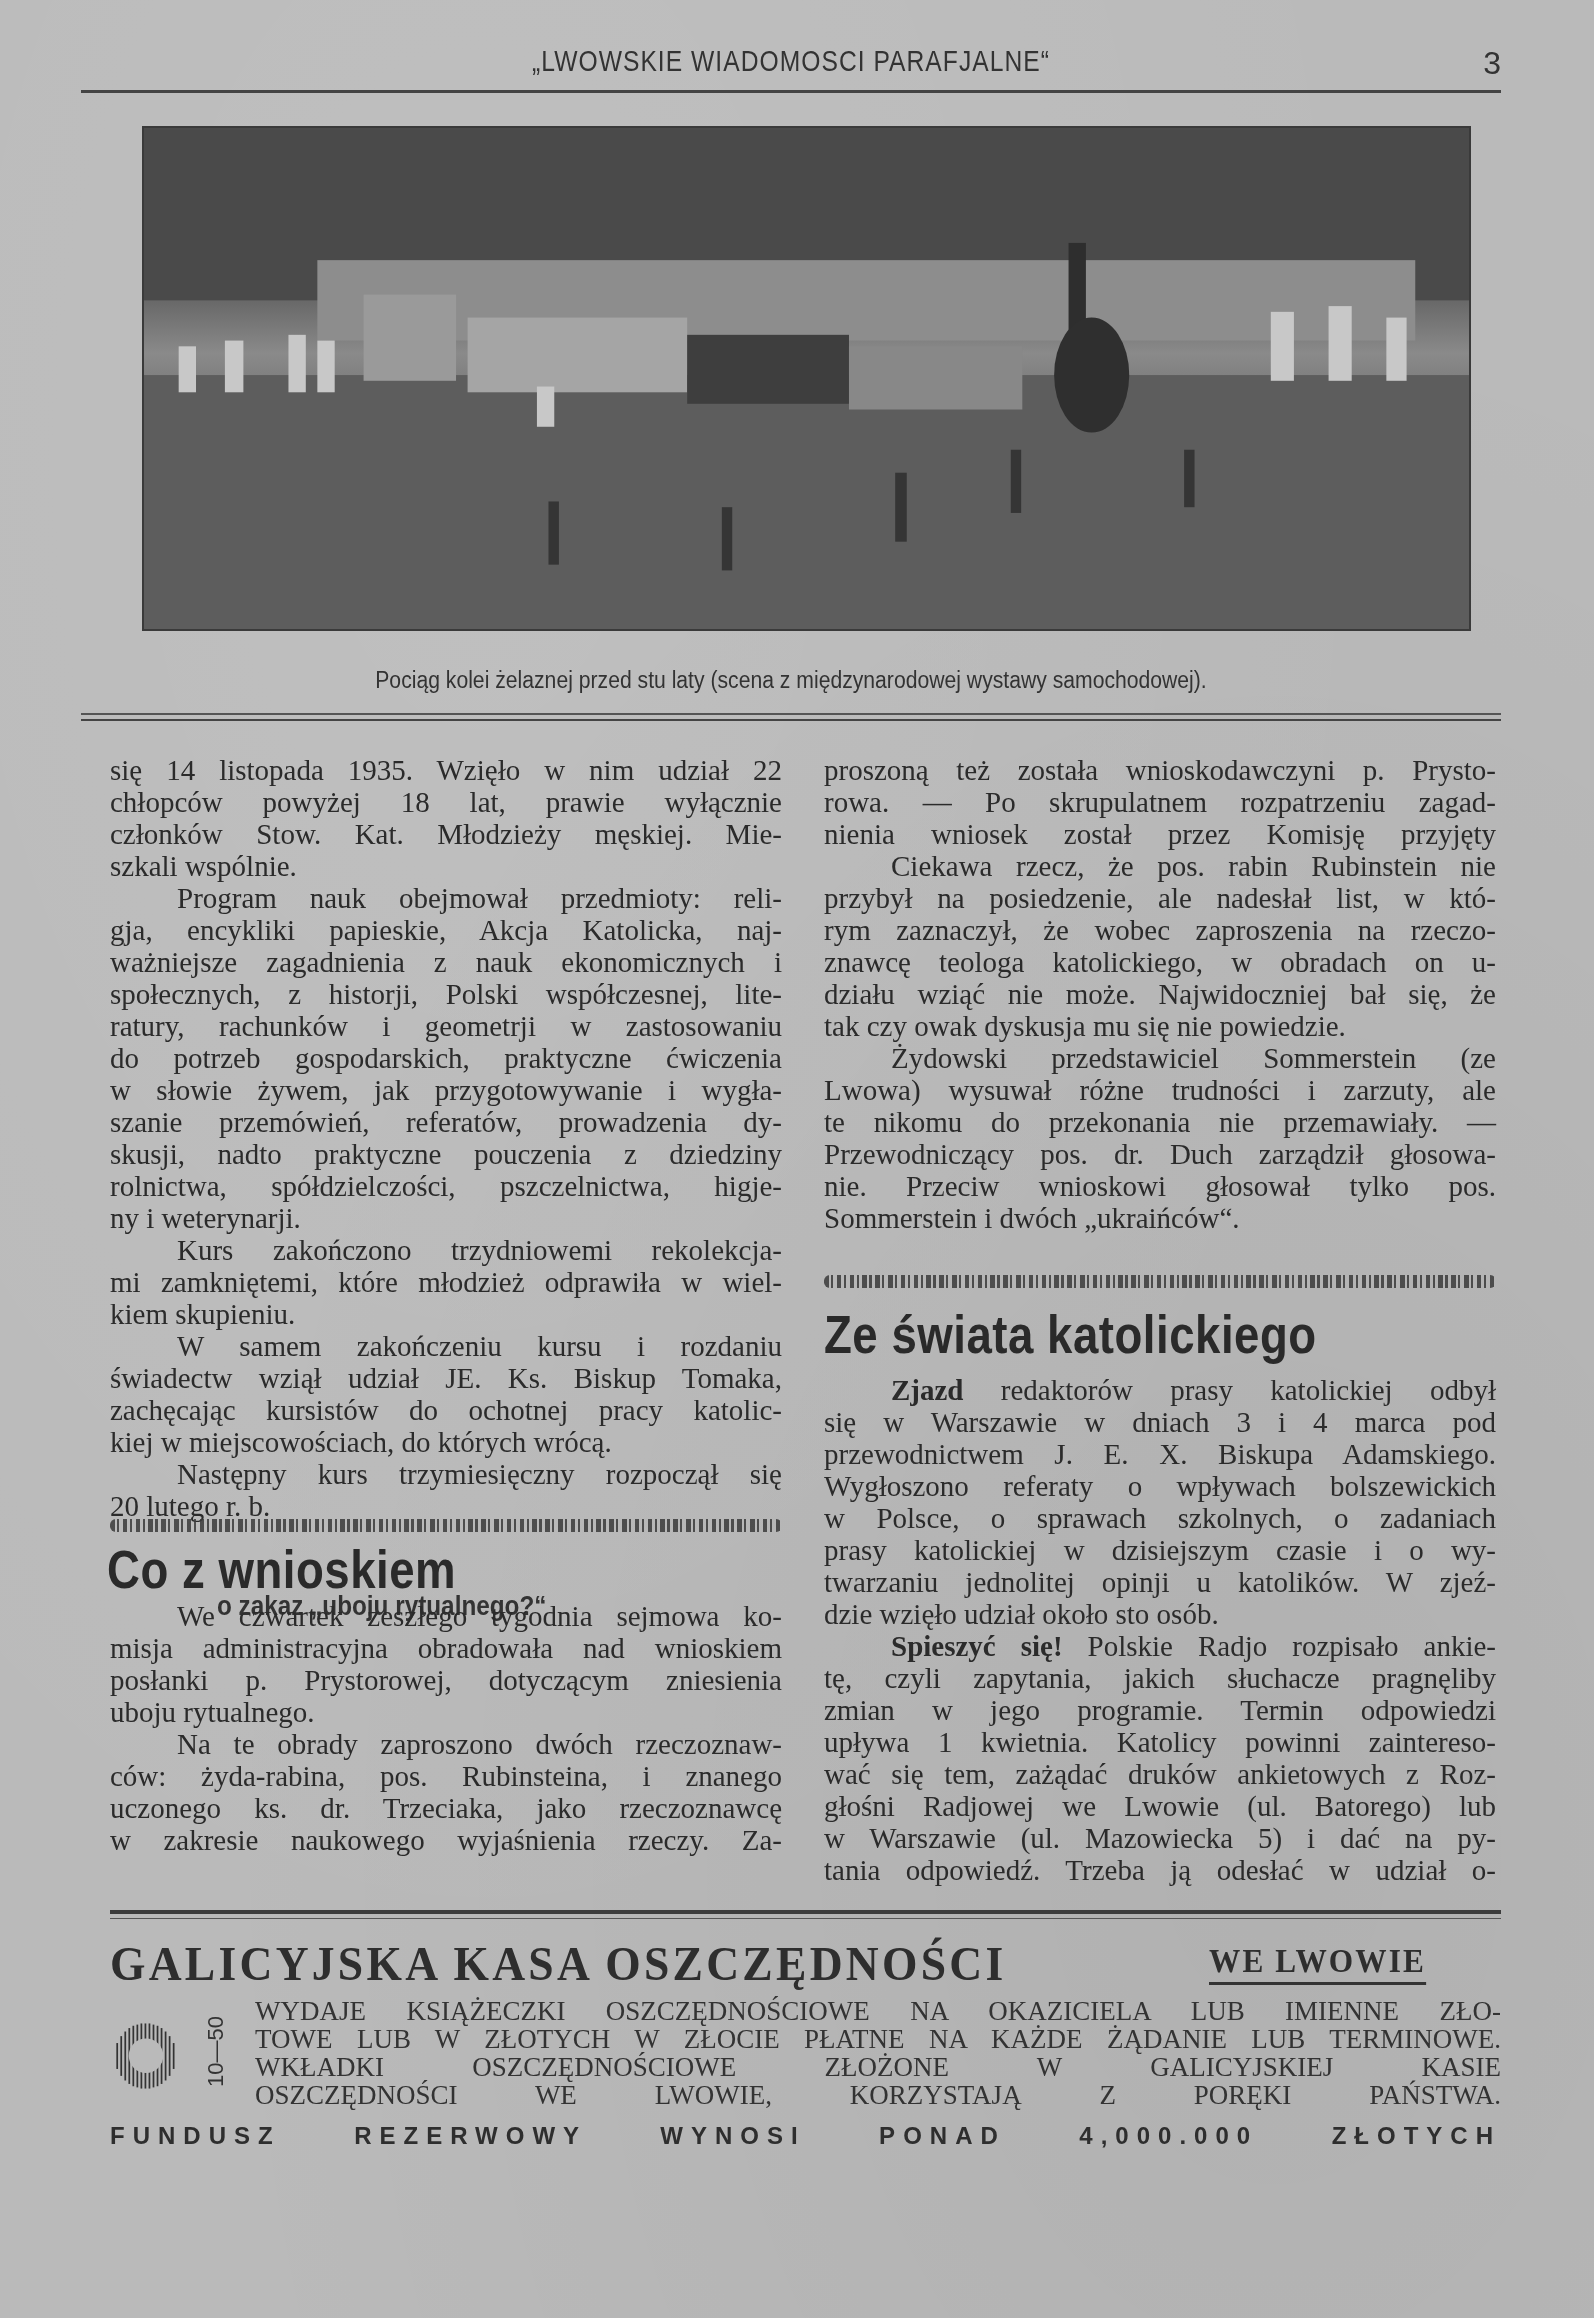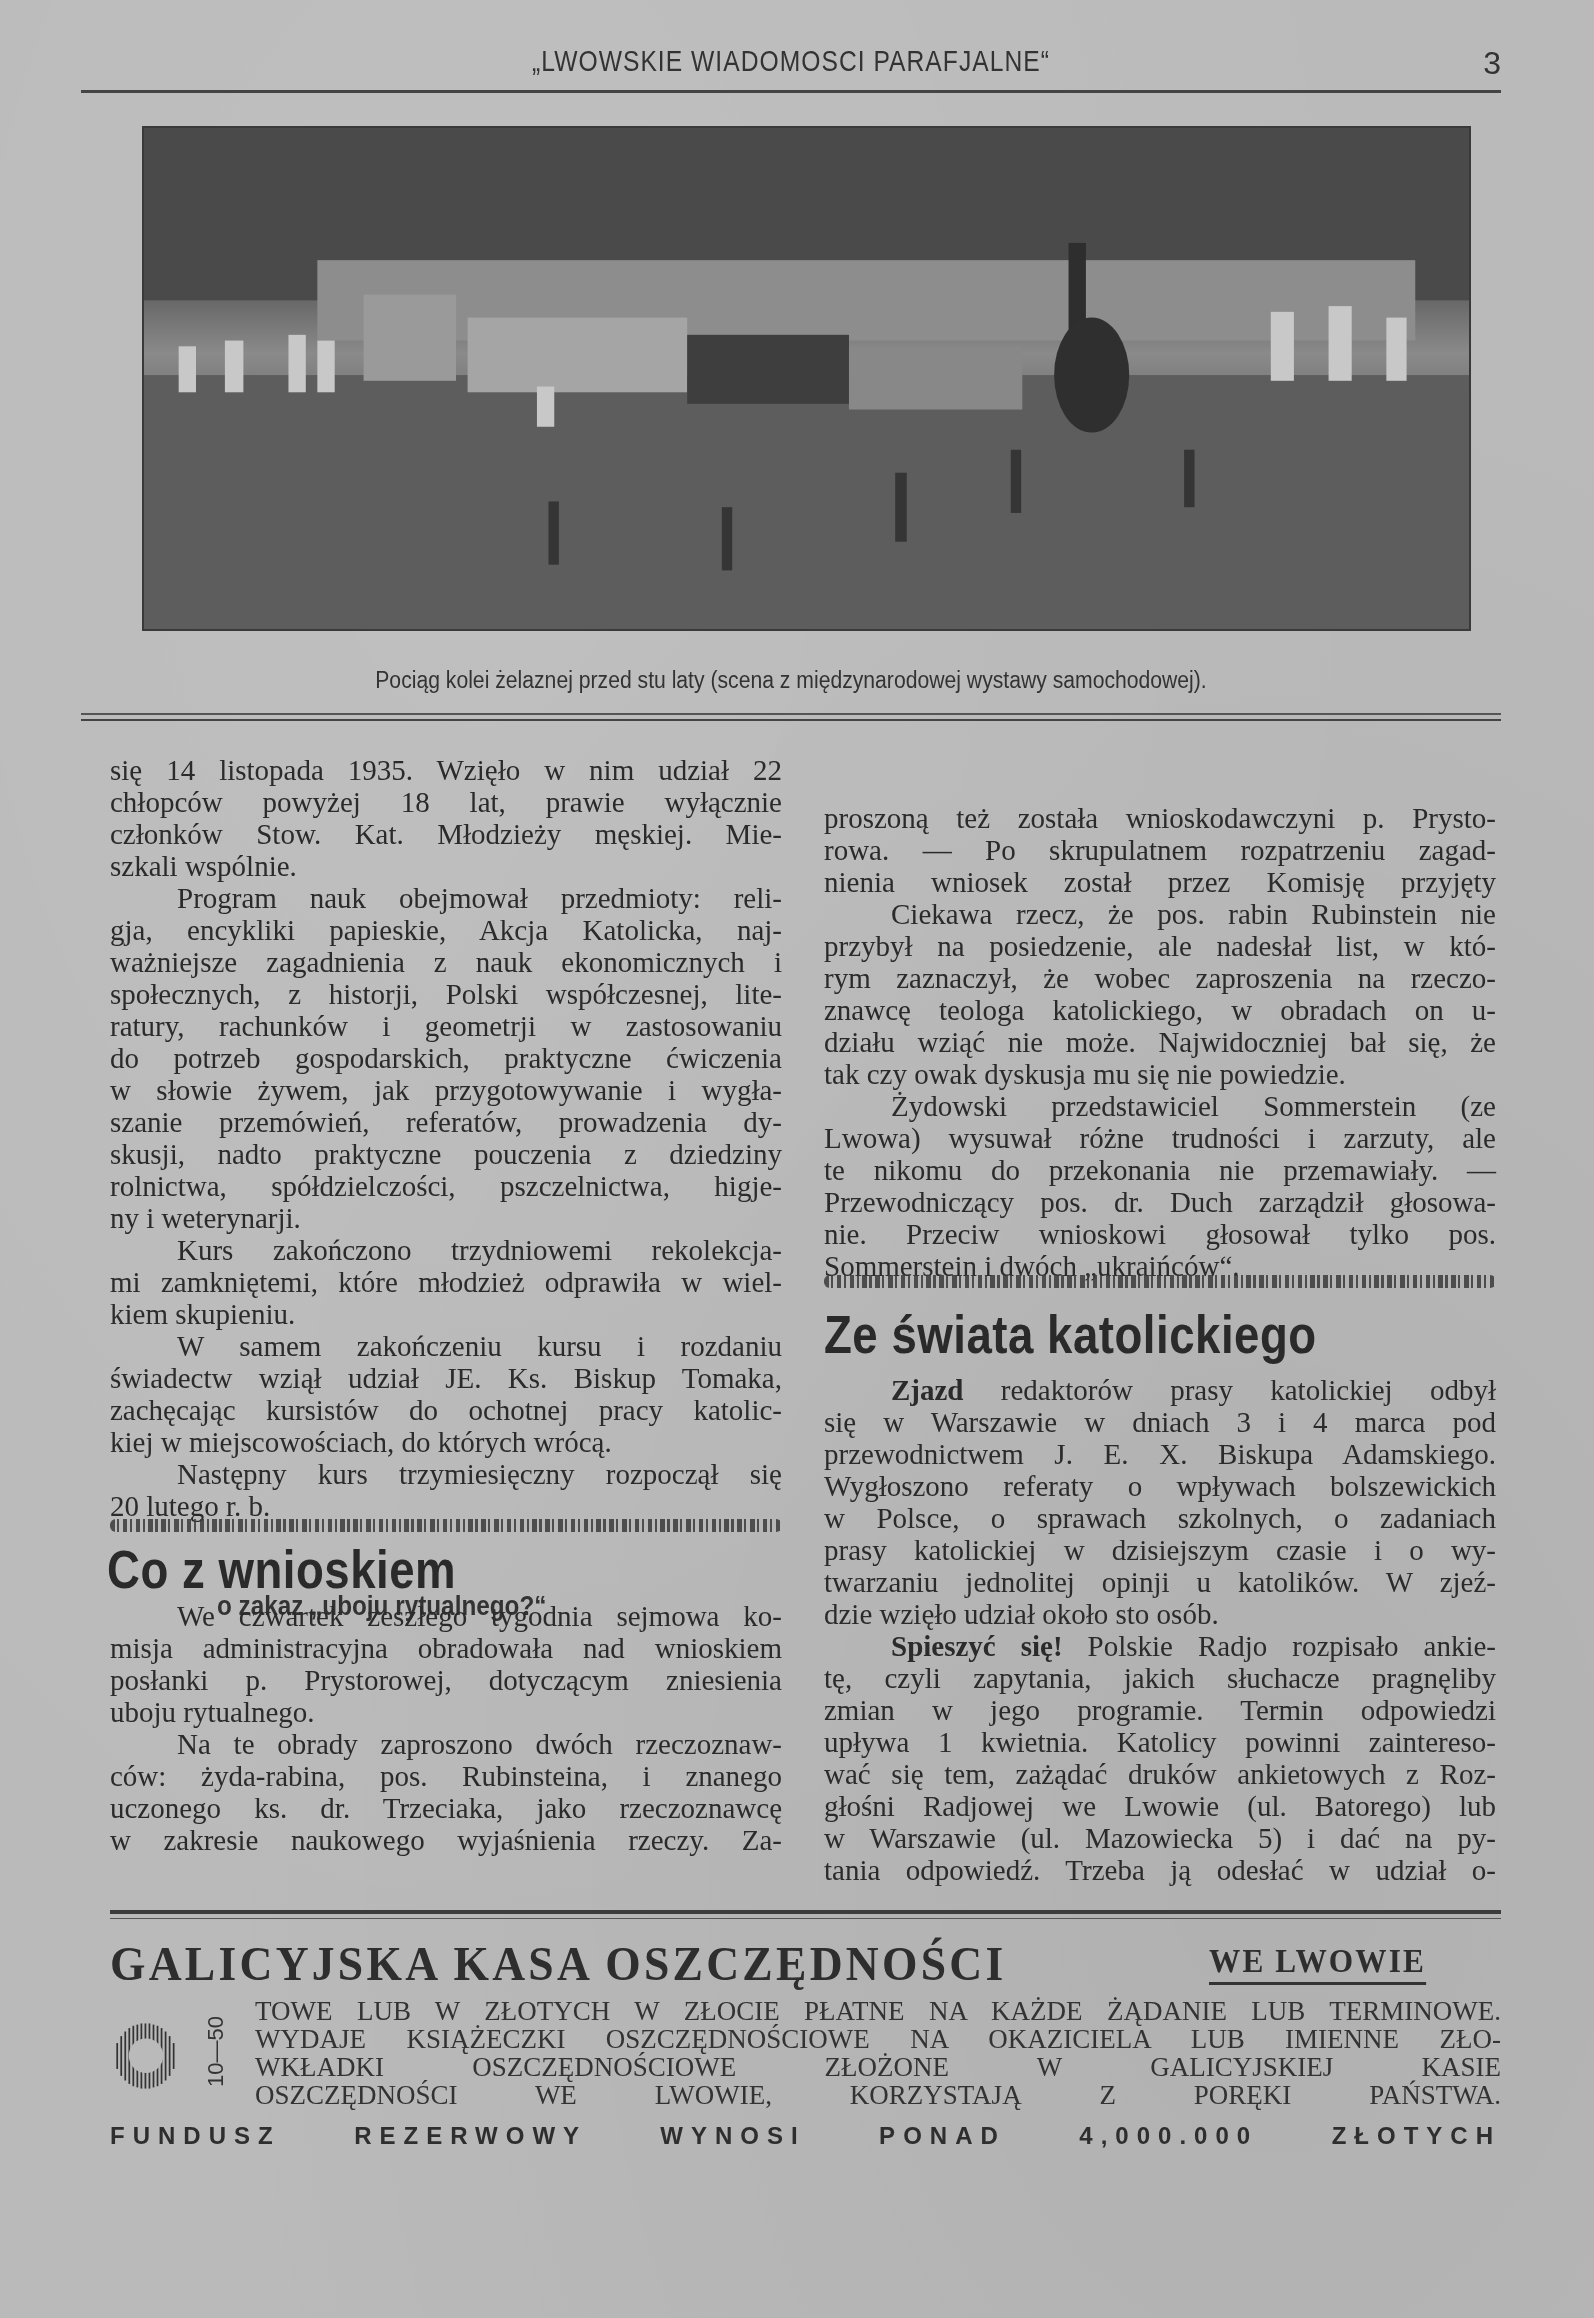--- a/index.html
+++ b/index.html
@@ -51,21 +51,21 @@
   }
   .dbl-rule {
     left:81px; top:713px; width:1420px; height:8px;
     border-top:2.3px solid #555; border-bottom:2.3px solid #444; box-sizing:border-box;
   }
 
   
   .col { width:672px; font-size:29px; line-height:32px; text-align:justify; color:#2b2b2b; }
   .col-left { left:110px; top:754px; }
   .col-left-2 { left:110px; top:1600px; }
-  .col-right { left:824px; top:754px;margin-top:48px; }
+  .col-right { left:824px; top:754px; }
   .col-right-2 { left:824px; top:1374px; }
   .line { display:block; white-space:nowrap; text-align-last:justify; text-align:justify; }
   .line.last { text-align-last:left; }
   .line.ind { padding-left:67px; }
 
   .ornament {
     height:12.8px;
     background:
       repeating-linear-gradient(90deg, #3a3a3a 0 4.6px, transparent 4.6px 7px, #3a3a3a 7px 9.3px, transparent 9.3px 12.8px);
     border-radius:5.8px;
@@ -264,19 +264,19 @@
         <line x1="87" y1="14" x2="87" y2="111"></line>
       <line x1="94" y1="20" x2="94" y2="105"></line>
         <line x1="101" y1="28" x2="101" y2="97"></line>
       <line x1="108" y1="40" x2="108" y2="85"></line>
     </g>
     <circle cx="60" cy="62" r="30" fill="#bababa"></circle>
   </svg>
 </div>
 <div class="abs ad-code">10—50</div>
 <div class="abs ad-body" id="adbody">
+    <span class="ad-line">WYDAJE KSIĄŻECZKI OSZCZĘDNOŚCIOWE NA OKAZICIELA LUB IMIENNE ZŁO-</span>
     <span class="ad-line">TOWE LUB W ZŁOTYCH W ZŁOCIE PŁATNE NA KAŻDE ŻĄDANIE LUB TERMINOWE.</span>
-    <span class="ad-line">WYDAJE KSIĄŻECZKI OSZCZĘDNOŚCIOWE NA OKAZICIELA LUB IMIENNE ZŁO-</span>
     <span class="ad-line">WKŁADKI OSZCZĘDNOŚCIOWE ZŁOŻONE W GALICYJSKIEJ KASIE</span>
     <span class="ad-line">OSZCZĘDNOŚCI WE LWOWIE, KORZYSTAJĄ Z PORĘKI PAŃSTWA.</span>
   </div>
 <div class="abs ad-footer">FUNDUSZ REZERWOWY WYNOSI PONAD 4,000.000 ZŁOTYCH</div>
 
 
 </body></html>

